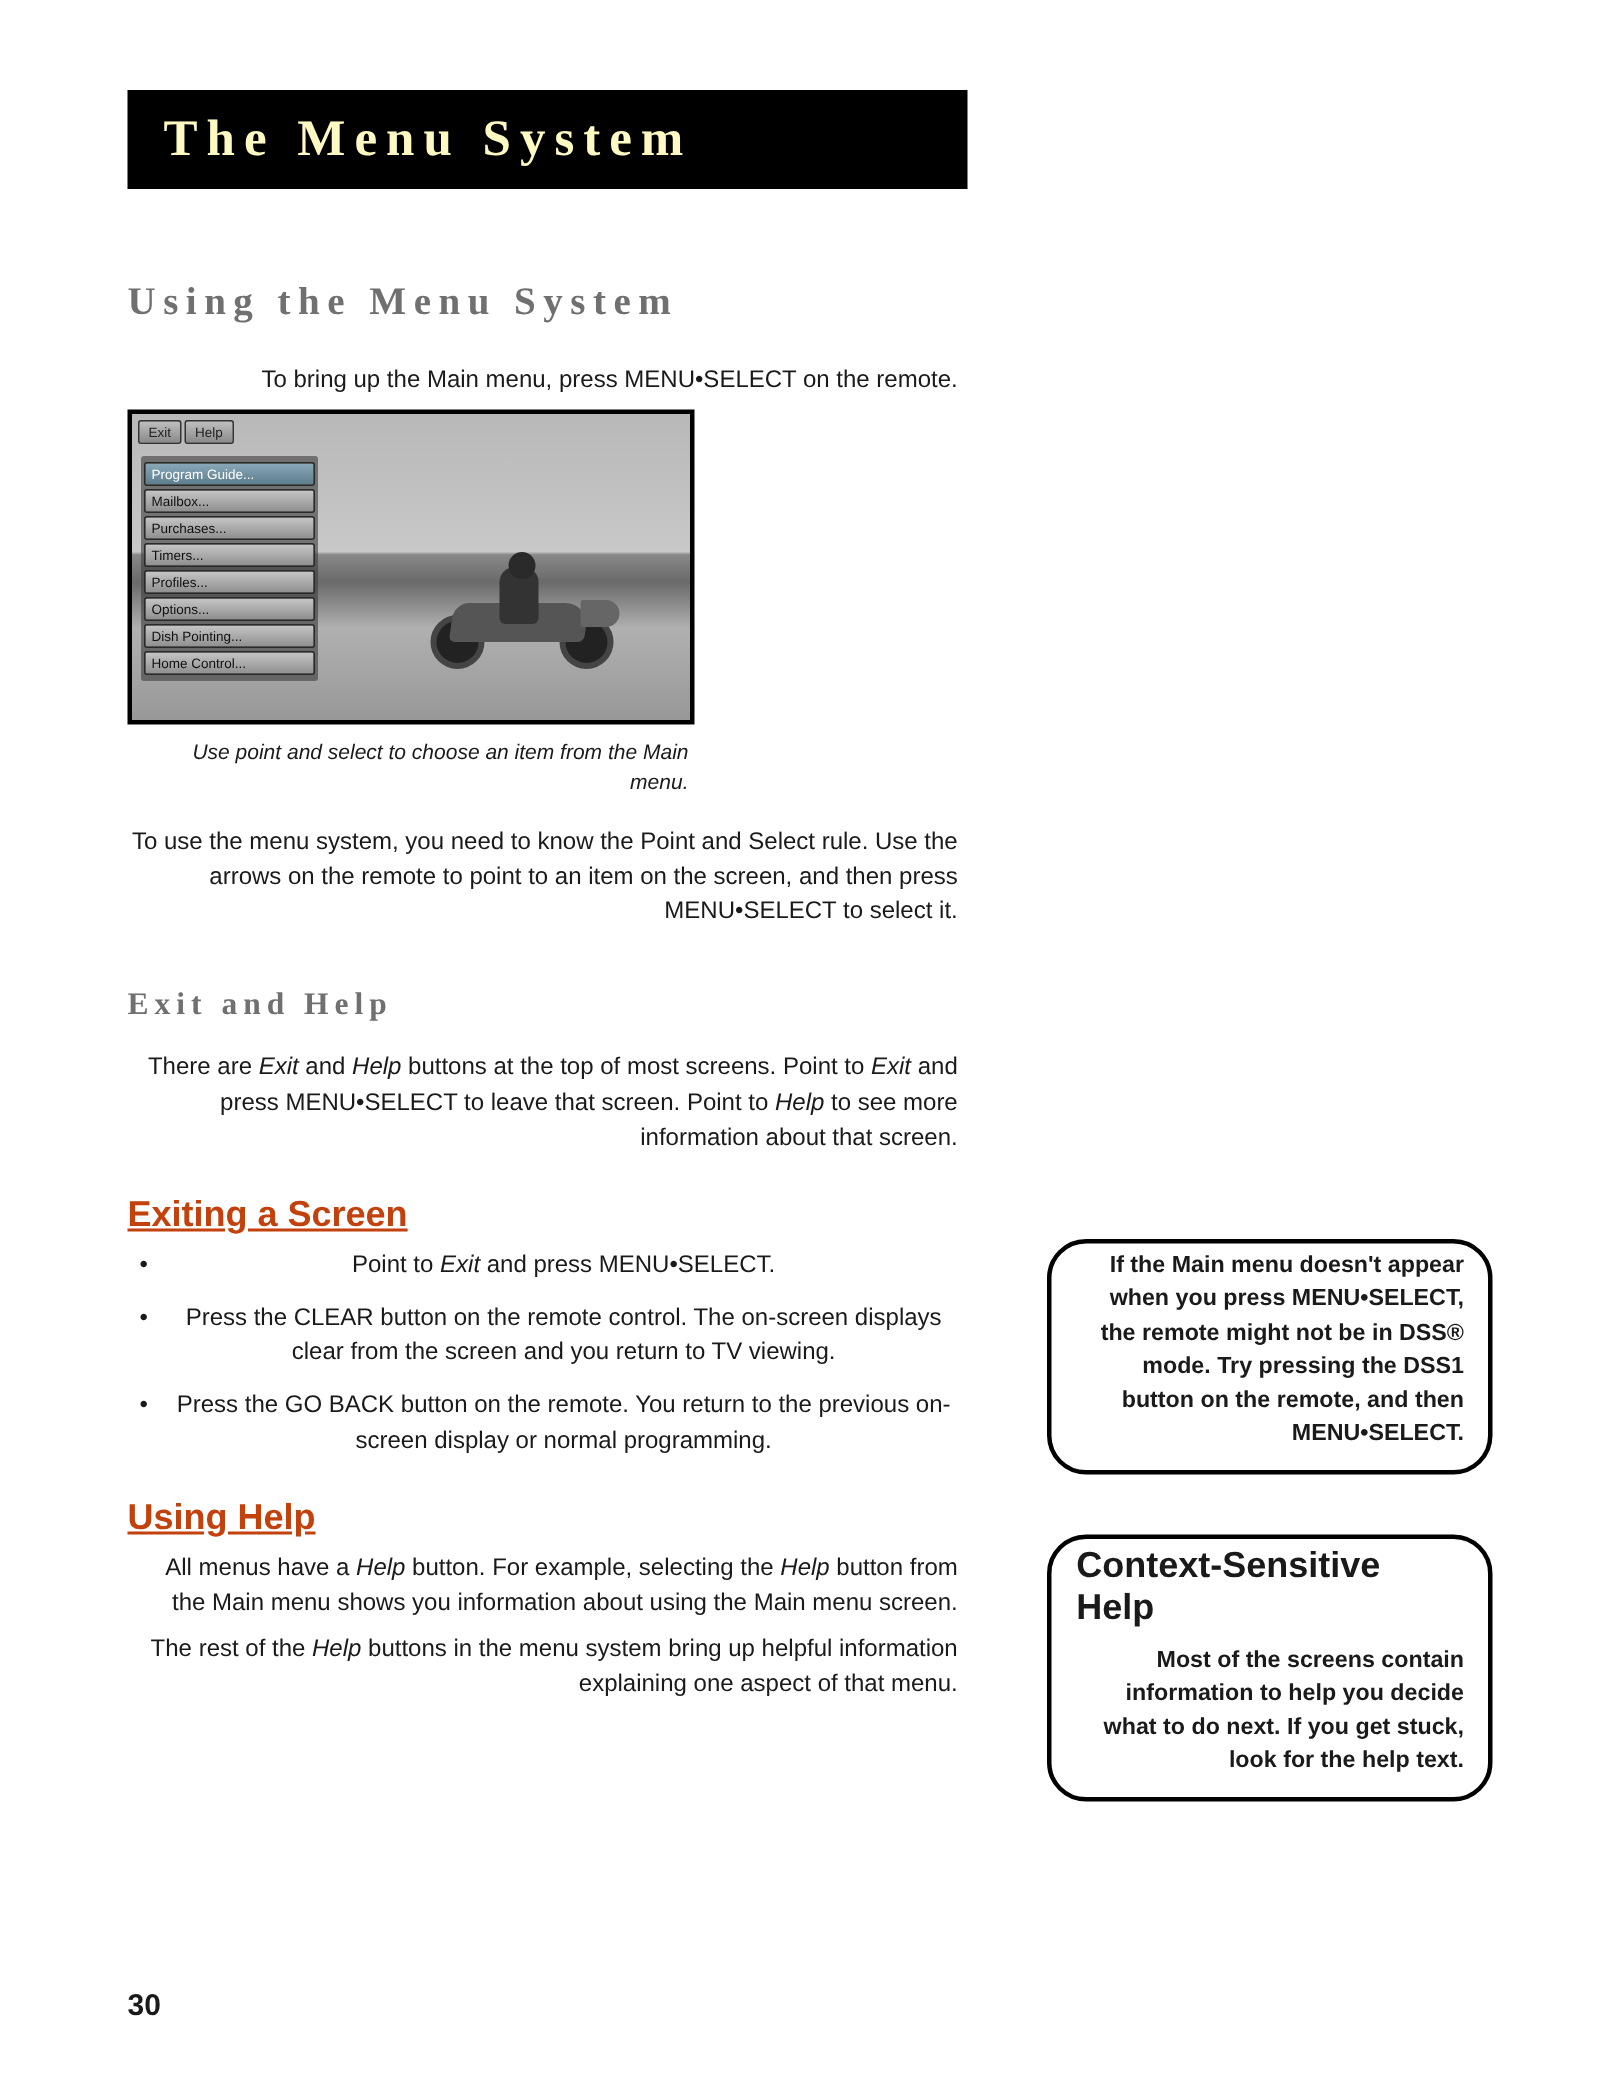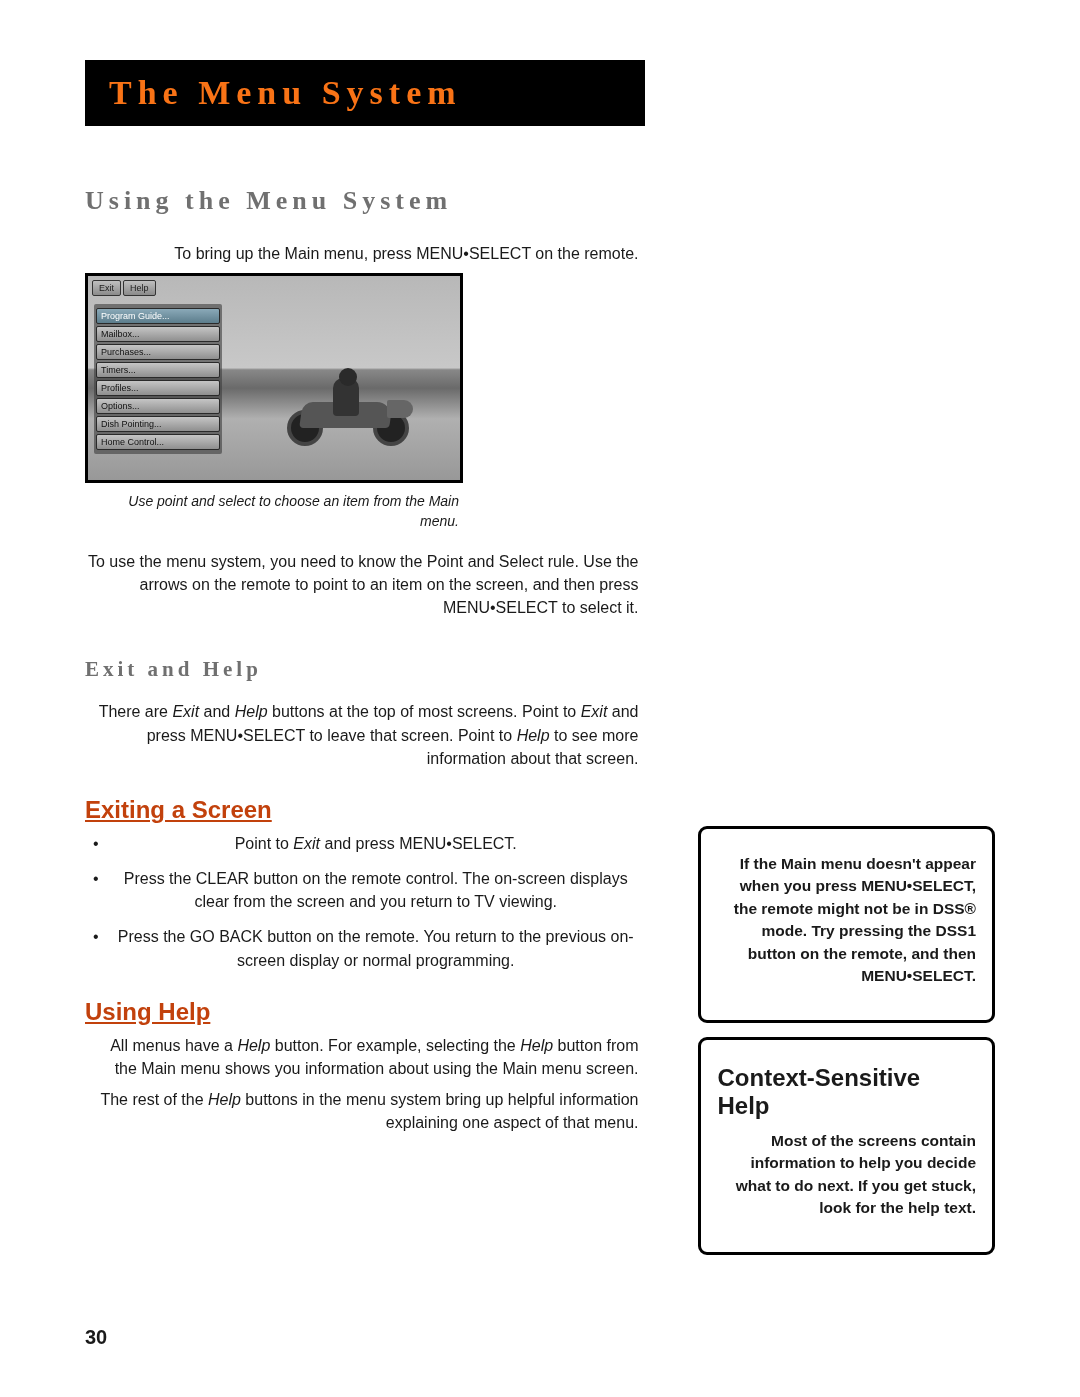--- a/index.html
+++ b/index.html
@@ -7,21 +7,21 @@
     width: 1080px;
     height: 1397px;
     background: #fff;
     font-family: Arial, Helvetica, sans-serif;
     color: #1a1a1a;
     position: relative;
     padding: 60px 85px 0 85px;
   }
   .title-bar {
     background: #000;
-    color: #f97316;
+    color: #fef9c3;
     padding: 14px 24px 14px 24px;
     width: 560px;
     margin-bottom: 60px;
   }
   .title-bar h1 {
     font-size: 34px;
     font-weight: bold;
     letter-spacing: 6px;
     font-family: Georgia, 'Times New Roman', serif;
   }
@@ -85,23 +85,23 @@
   }
   li::before {
     content: "•";
     position: absolute;
     left: 8px;
     top: 0;
   }
   .i { font-style: italic; }
   .sidebox {
     border: 3.5px solid #000;
-    border-radius: 9px;
-    padding: 24px 16px;
-    margin-bottom: 14px;
+    border-radius: 26px;
+    padding: 4px 16px;
+    margin-bottom: 40px;
   }
   .sidebox h5 {
     font-size: 24px;
     font-weight: bold;
     margin-bottom: 10px;
   }
   .sidebox p {
     font-size: 15.5px;
     font-weight: bold;
     line-height: 1.45;
@@ -134,21 +134,21 @@
     border: 1px solid #333;
     font-size: 9px;
     padding: 2px 6px 2px 6px;
     color: #222;
     border-radius: 2px;
   }
   .screenshot .menu {
     position: absolute;
     top: 28px;
     left: 6px;
-    width: 128px;
+    width: 118px;
     background: rgba(60,60,60,0.6);
     padding: 2px;
     border-radius: 2px;
   }
   .screenshot .menuitem {
     background: linear-gradient(#c5c5c5,#8f8f8f);
     border: 1px solid #2a2a2a;
     font-size: 9px;
     color: #111;
     padding: 2px 4px;

